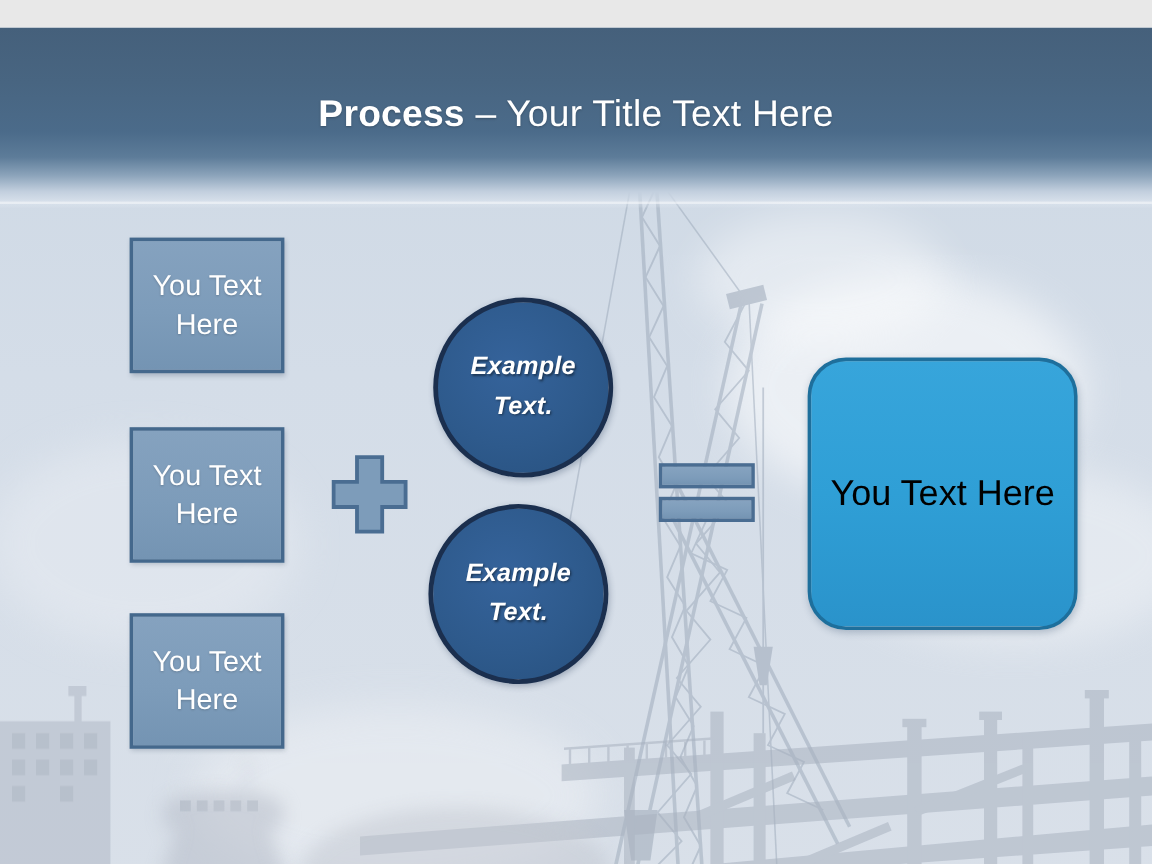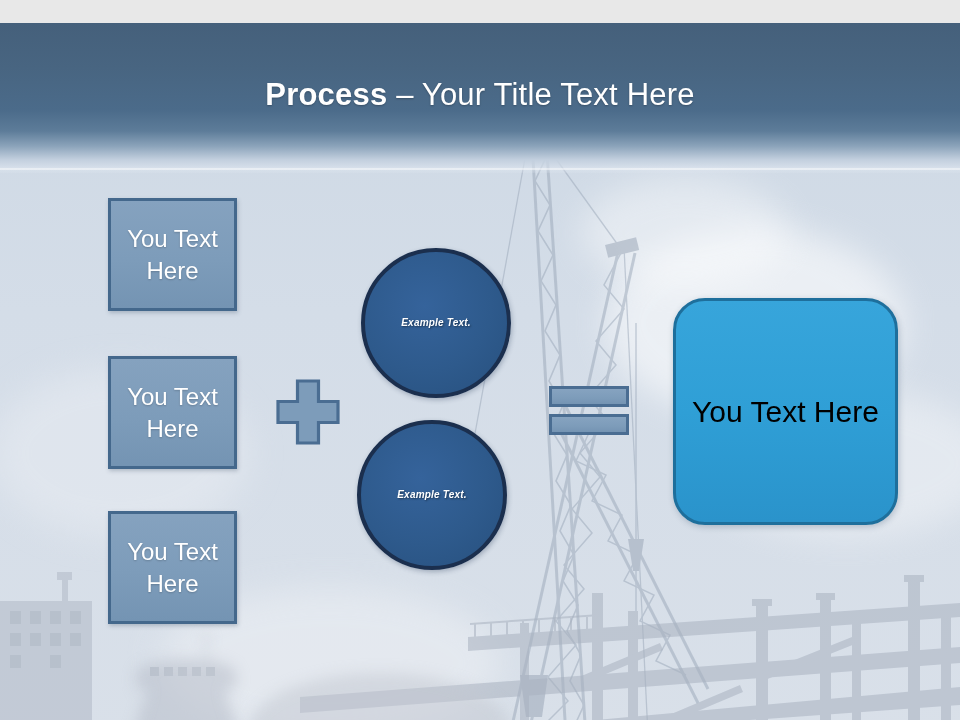--- a/index.html
+++ b/index.html
@@ -46,21 +46,21 @@
   }
   .sq1{top:175px;} .sq2{top:333px;} .sq3{top:488px;}
   
   .plus-wrap{position:absolute;left:276px;top:356px;width:64px;height:66px;}
   
   .circle{
     position:absolute;width:150px;height:150px;border-radius:50%;box-sizing:border-box;
     background:radial-gradient(circle at 42% 38%,#35639b 0%,#2e5a8c 55%,#27507e 100%);
     border:4px solid #1b2f4e;
     display:flex;align-items:center;justify-content:center;text-align:center;
-    color:#ffffff;font-size:10px;font-weight:bold;font-style:italic;line-height:1.55;
+    color:#ffffff;font-size:21px;font-weight:bold;font-style:italic;line-height:1.55;
     padding:0 28px;letter-spacing:0.2px;
     text-shadow:1px 1px 2px rgba(0,0,0,0.45);
     box-shadow:1px 2px 5px rgba(30,50,80,0.3);
   }
   .circle1{left:361px;top:225px;}
   .circle2{left:357px;top:397px;}
   
   .equals-wrap{position:absolute;left:549px;top:363px;width:80px;}
   .equals-bar{
     width:80px;height:21px;box-sizing:border-box;margin-bottom:7px;

